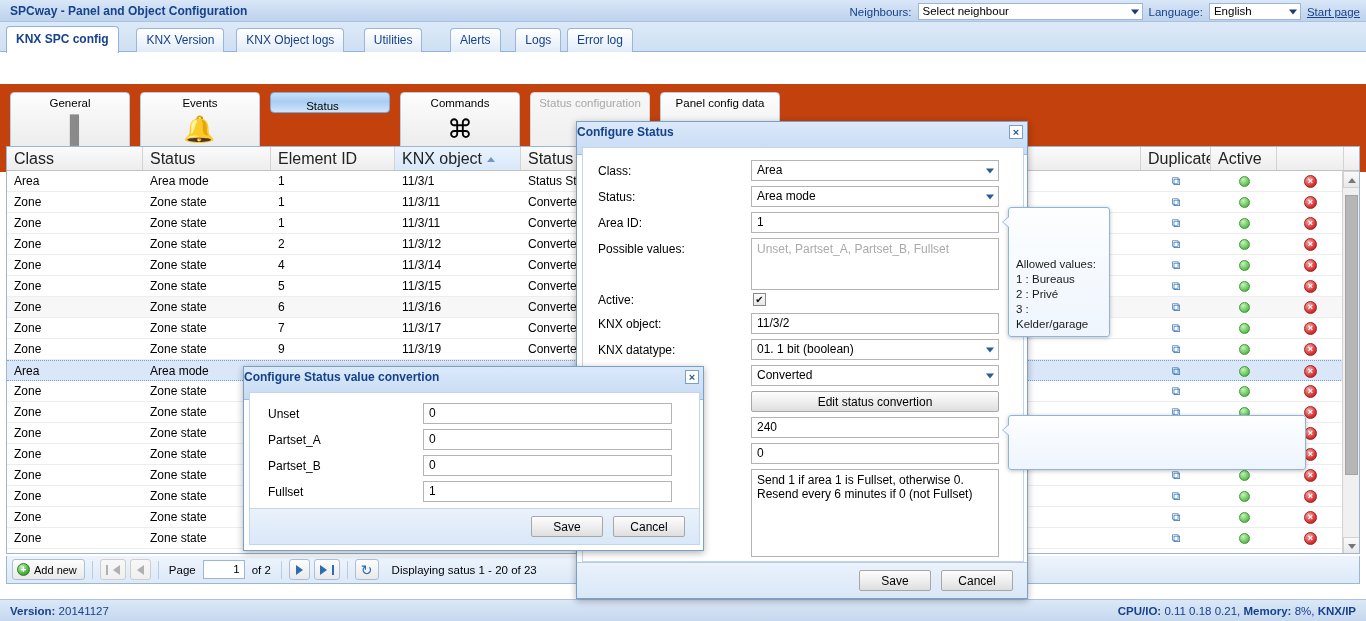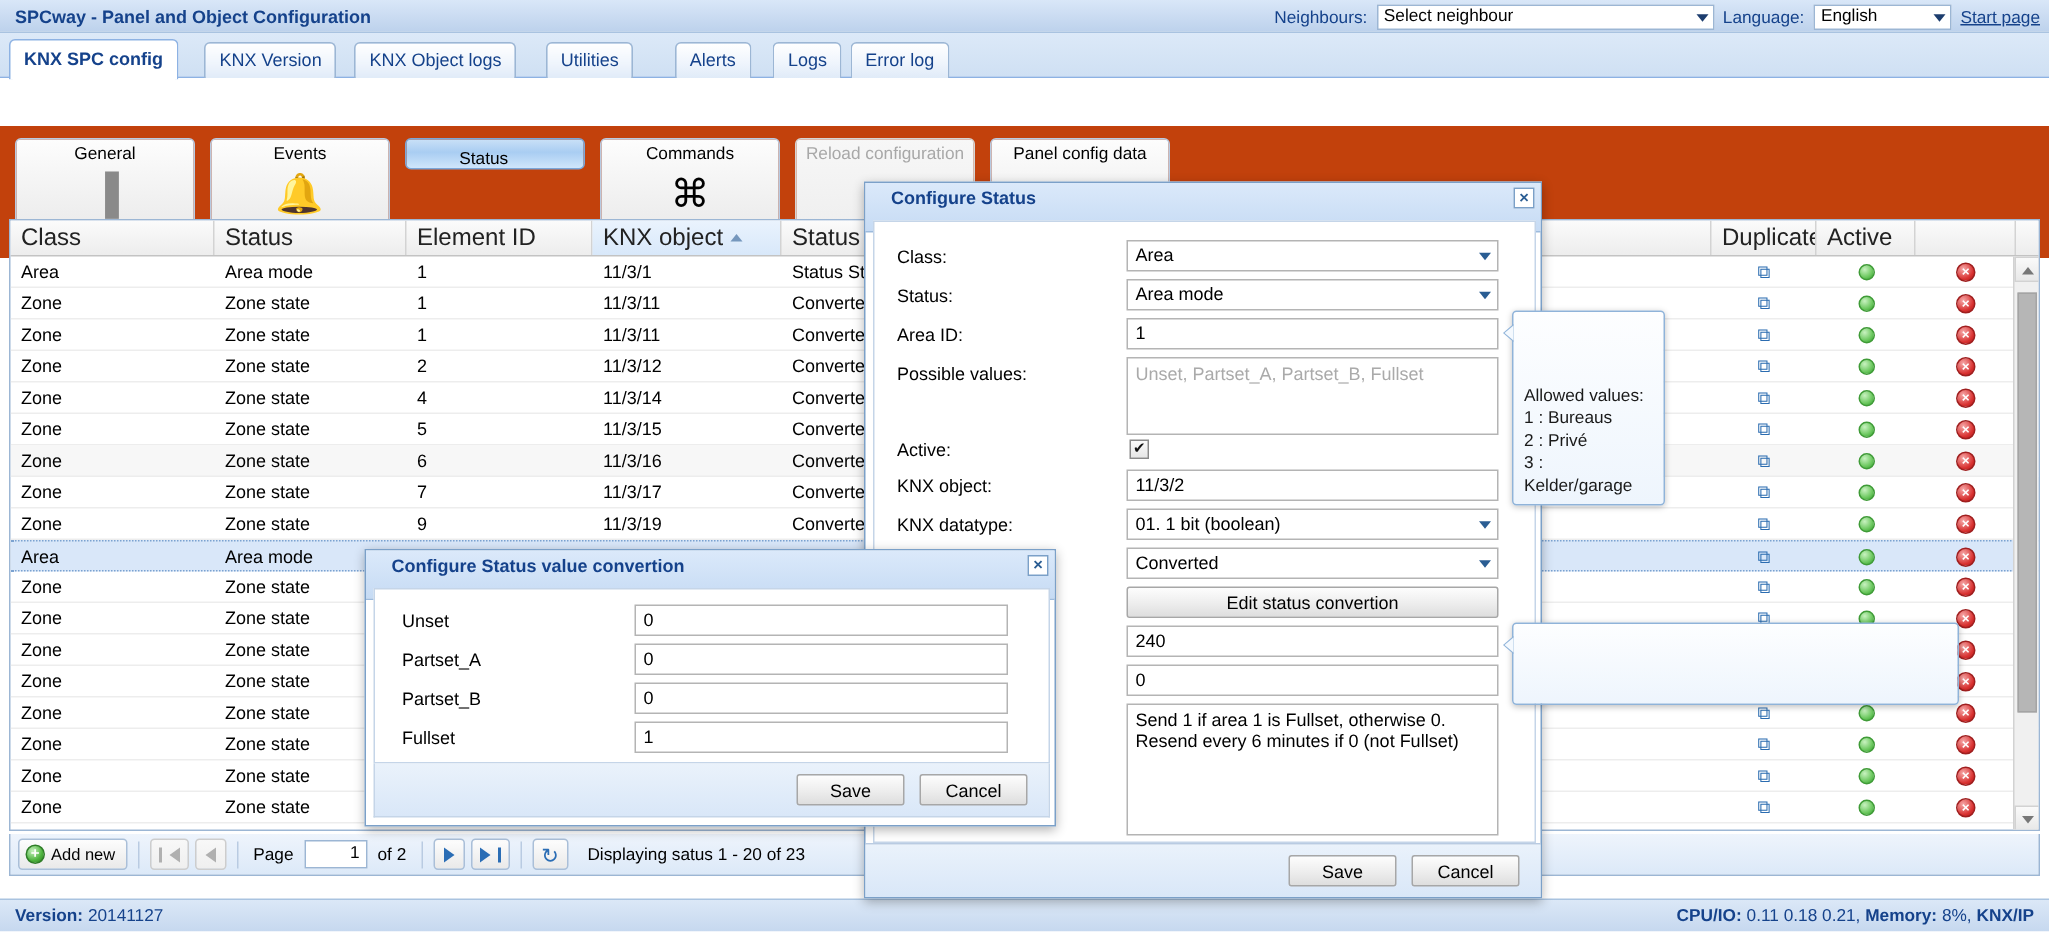--- a/index.html
+++ b/index.html
@@ -205,21 +205,21 @@
   .dlg {
     position: absolute;
     background: #ffffff;
     border: 1px solid #7ba0c8;
     box-shadow: 0 2px 7px rgba(0,0,0,.30);
   }
   .dlg-head {
     height: 33px; line-height: 20px;
     background: linear-gradient(to bottom, #dbe9fa 0%, #c6dbf4 100%);
     border-bottom: 1px solid #9dbbdd;
-    font-weight: bold; font-size: 12px; color: #15428b; padding-left: 17px;
+    font-weight: bold; font-size: 12px; color: #15428b; padding-left: 0;
     position: relative; cursor: move;
   }
   .dlg-close {
     position:absolute; right:4px; top:3px; width:14px;height:14px;
     border:1px solid #7ba0c8; background:#fff; color:#2a5d93;
     font-size:11px; line-height:12px; text-align:center; cursor:pointer;
   }
   .dlg-body { background:#fff; }
   .dlg-foot {
     background: linear-gradient(to bottom, #eaf2fb 0%, #d9e7f8 100%);
@@ -325,21 +325,21 @@
       <div class="bigbtn sel" style="left: 270px;">
         <span class="cap">Status</span>
         <span class="ico" style="color: rgb(42, 109, 181);">🛈</span>
       </div>
       <div class="bigbtn" style="left: 400px;">
         <span class="cap">Commands</span>
         <span class="ico">⌘</span>
         <span class="drop">▼</span>
       </div>
       <div class="bigbtn disabled noDrop" style="left: 530px;">
-        <span class="cap">Reload configuration</span>
+        <span class="cap">Status configuration</span>
         <span class="ico" style="color: rgb(181, 181, 181);">↻</span>
       </div>
       <div class="bigbtn noDrop" style="left: 660px; width: 120px;">
         <span class="cap">Panel config data</span>
         <span class="ico" style="color: rgb(155, 155, 155);">☰</span>
       </div>
     </div>
 
   <div class="grid">
     <div class="ghead" id="ghead">

